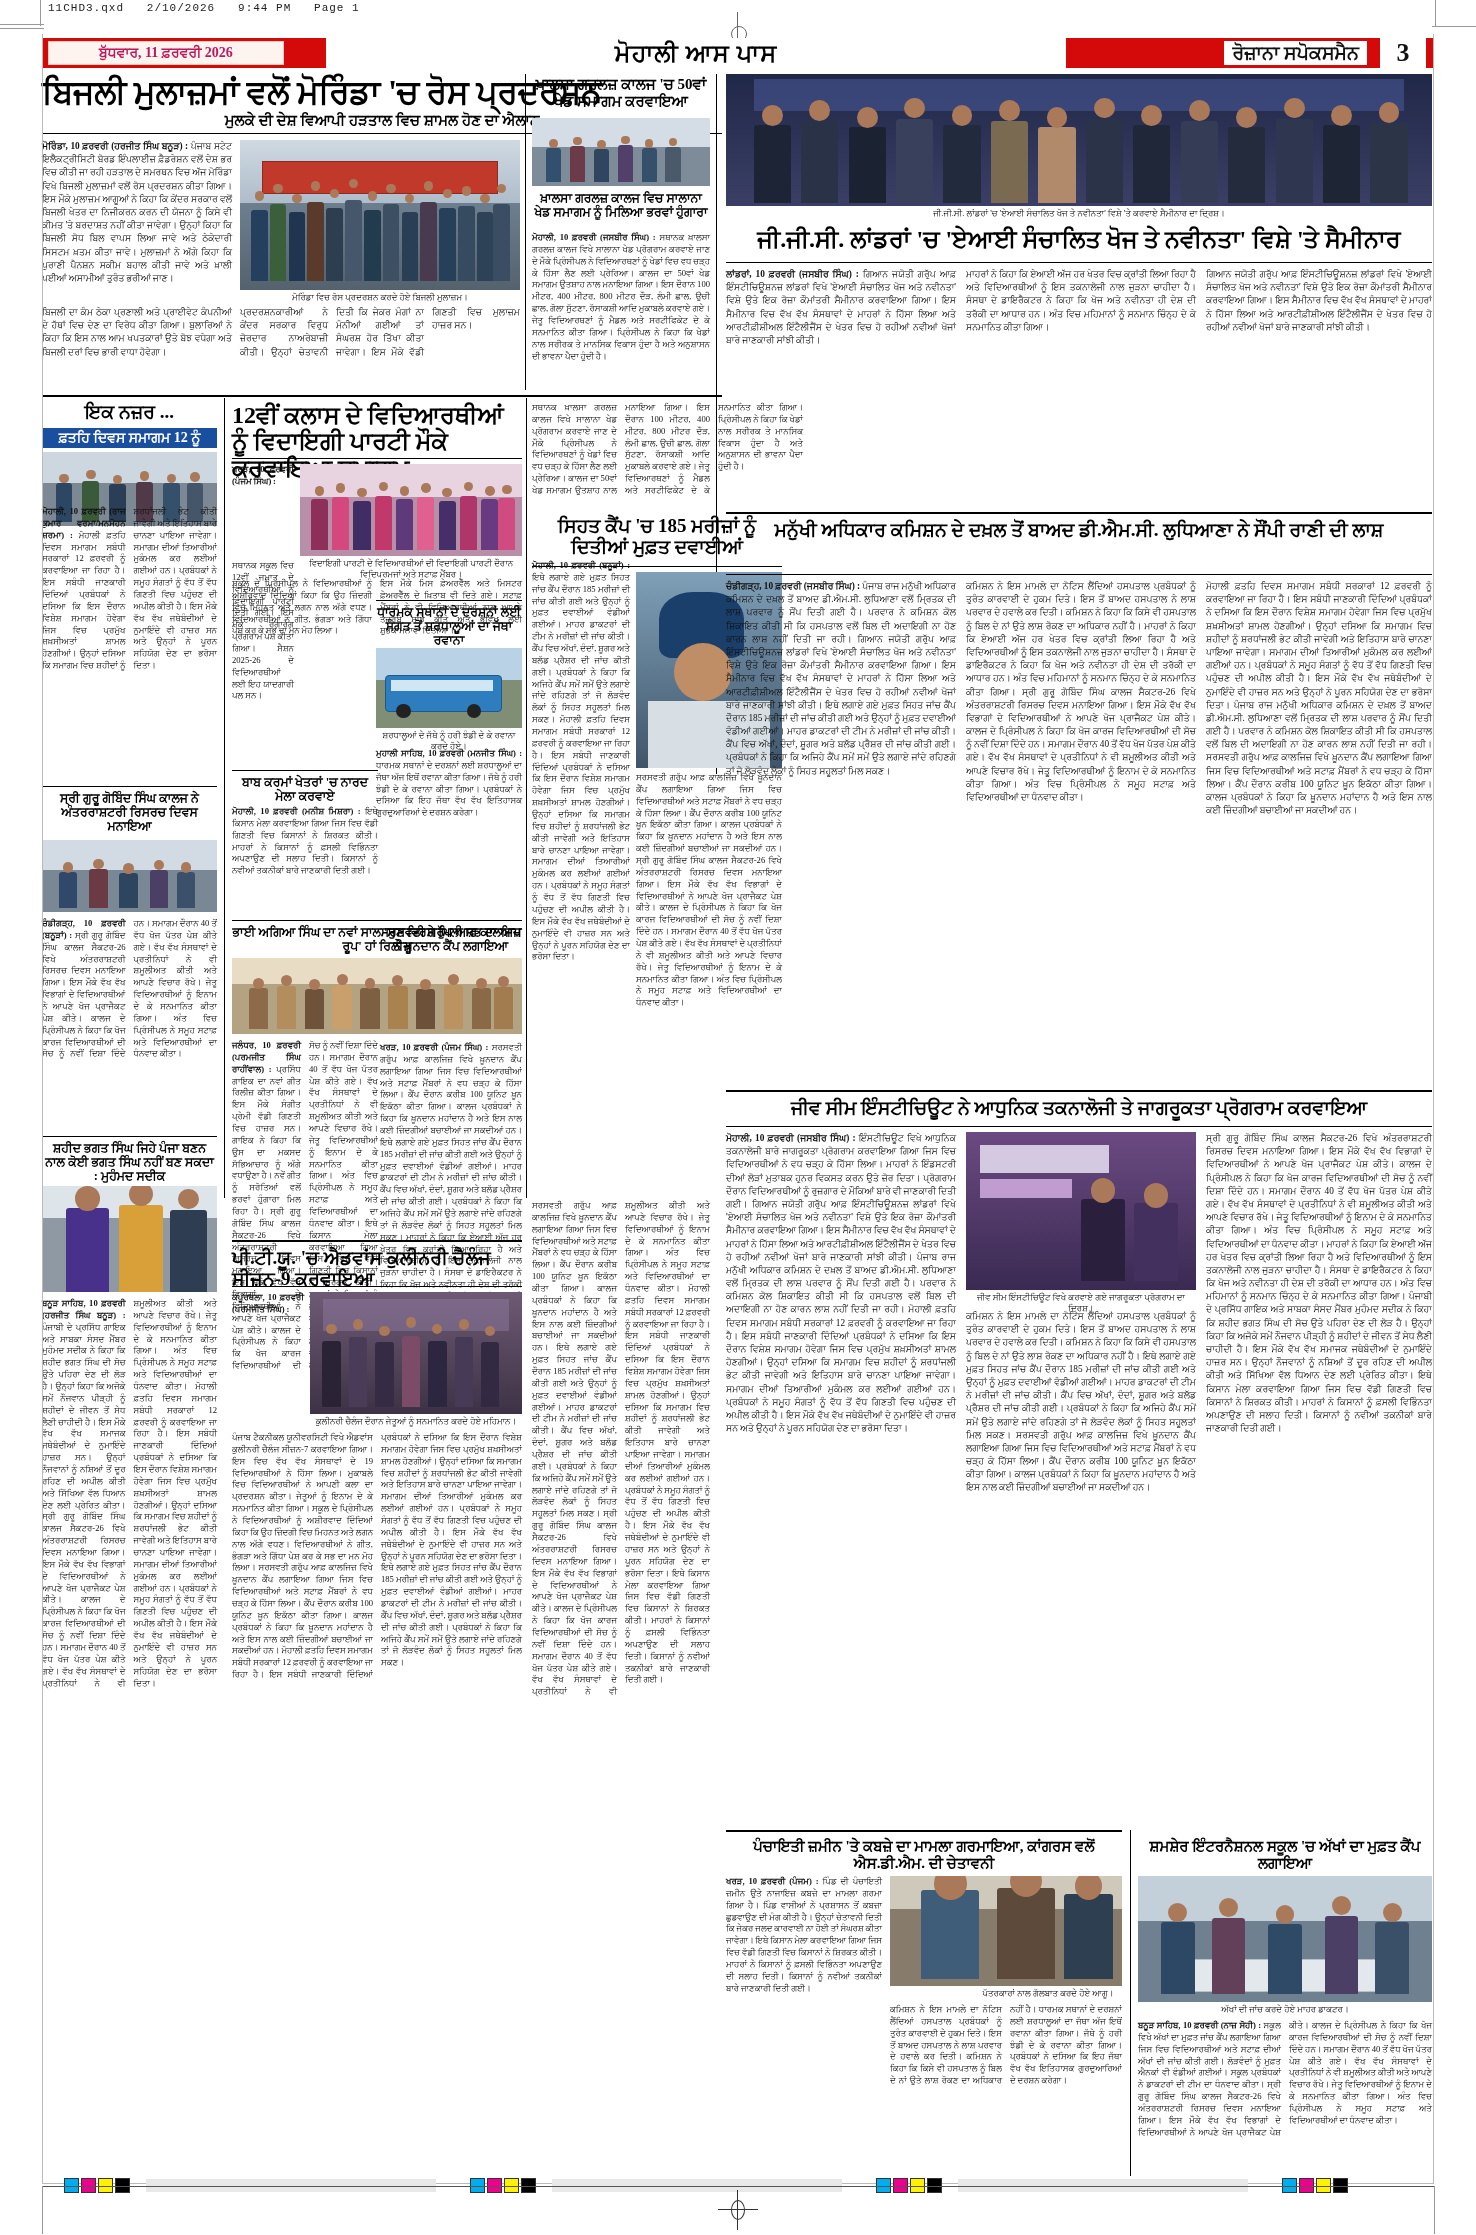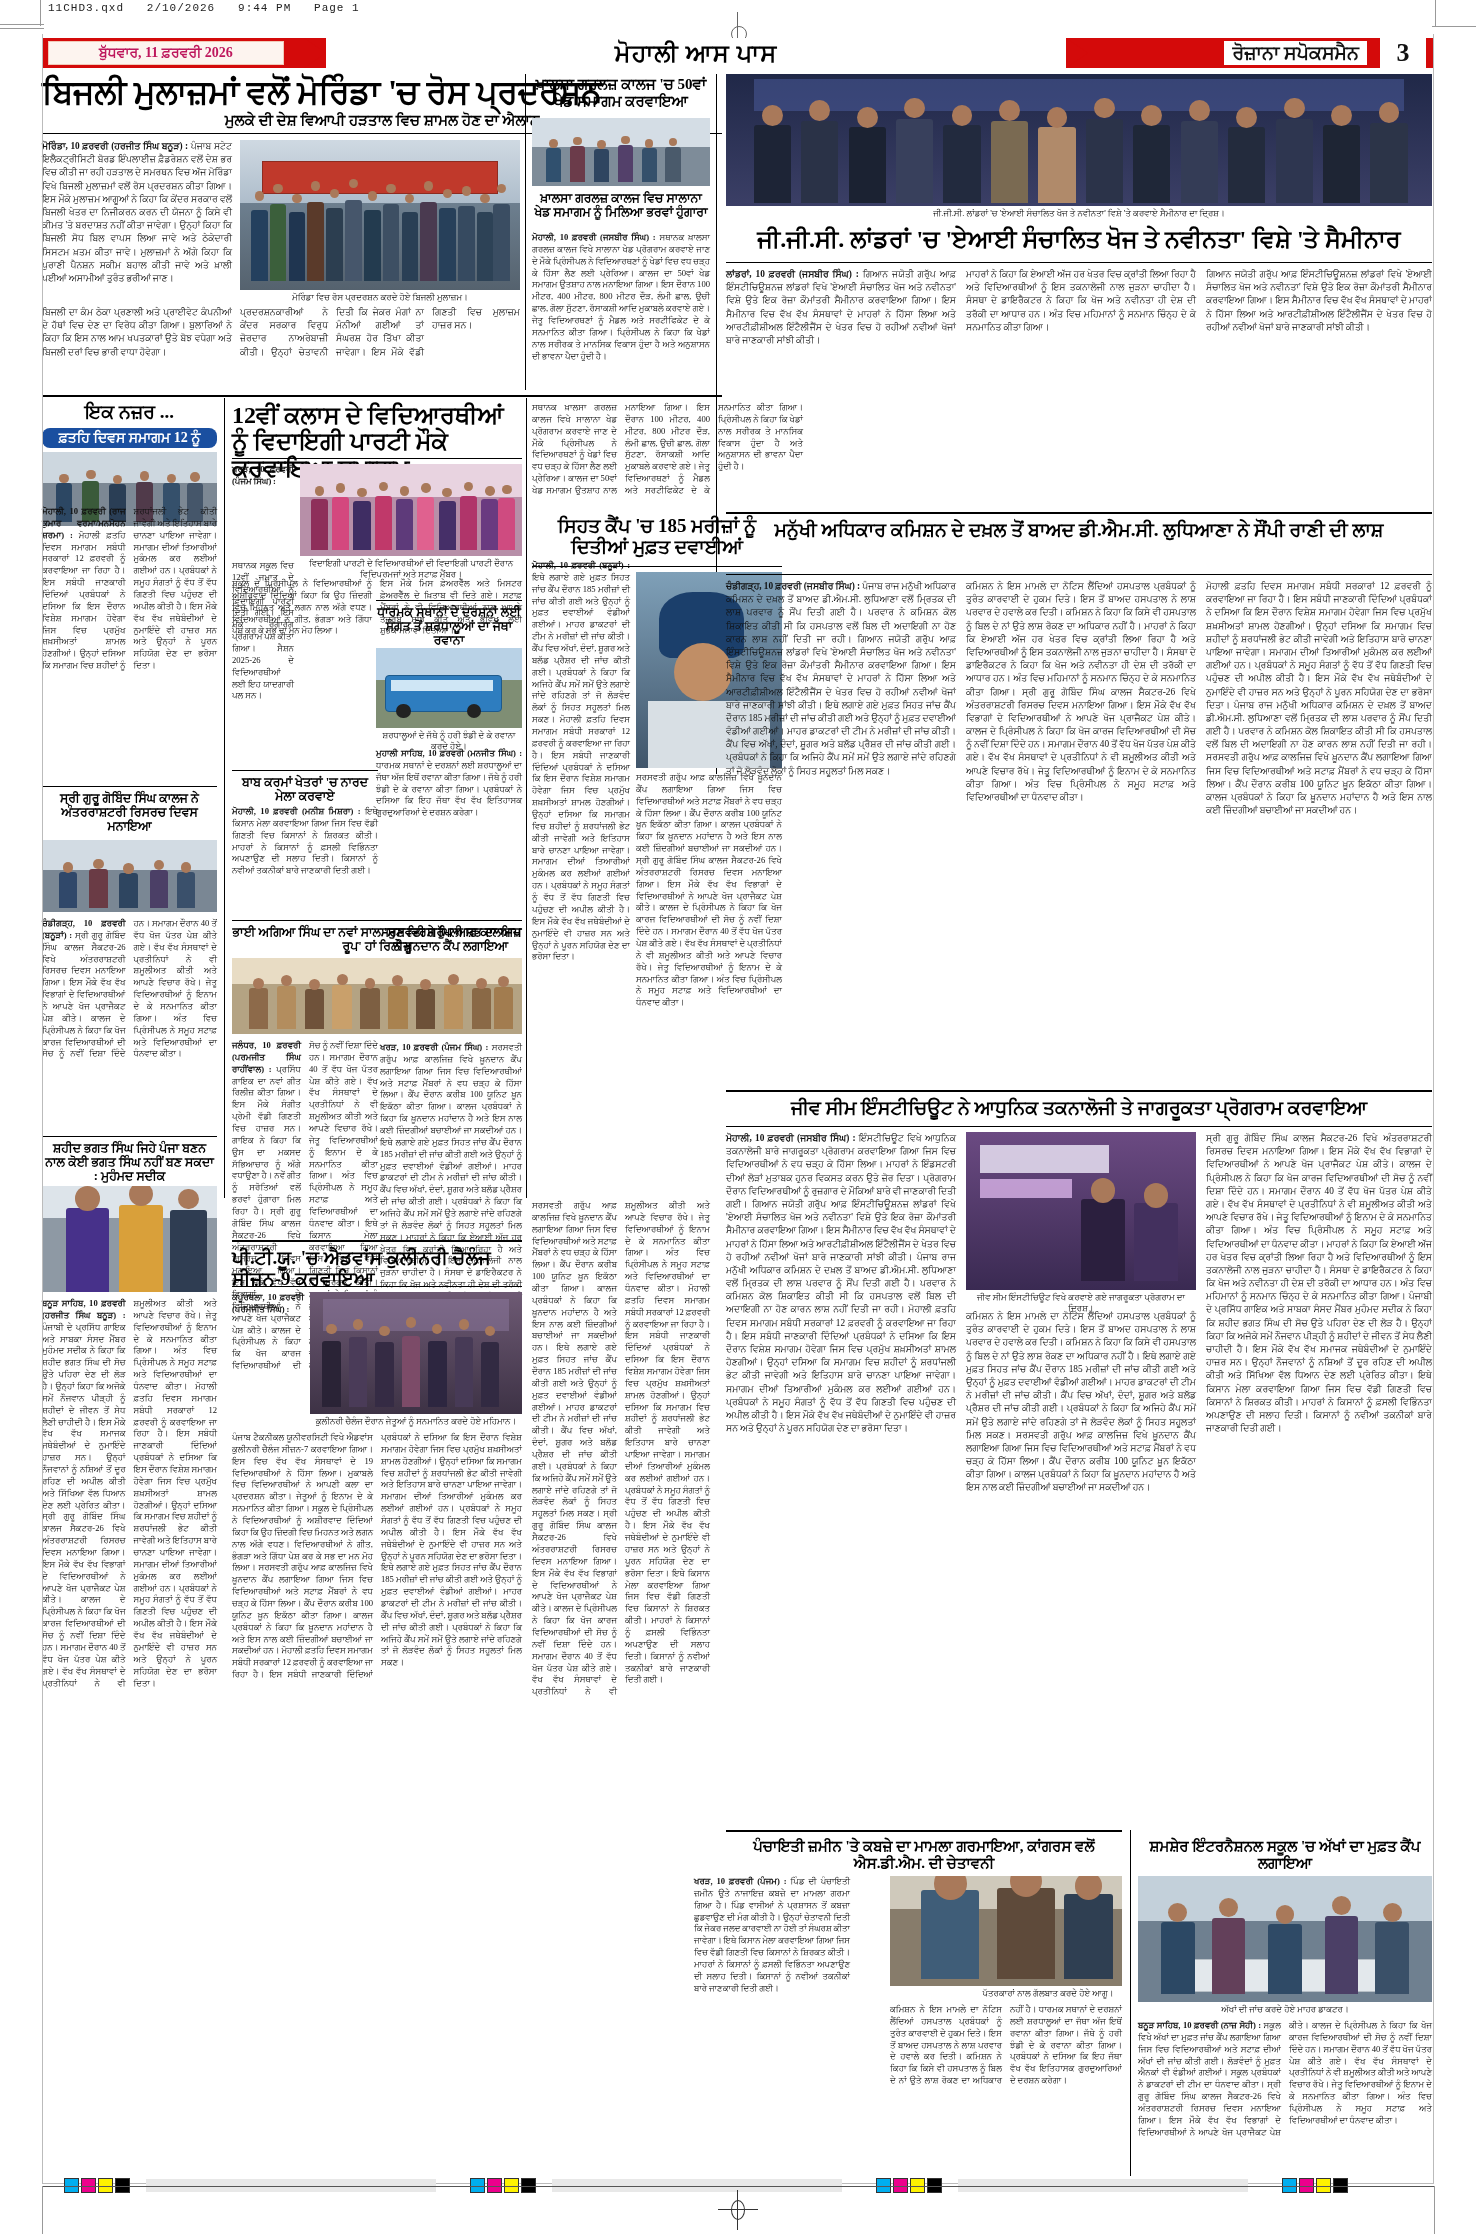--- a/index.html
+++ b/index.html
@@ -286,21 +286,21 @@
     <span>ਗਿਆਨ ਜਯੋਤੀ ਗਰੁੱਪ ਆਫ਼ ਇੰਸਟੀਚਿਊਸ਼ਨਜ਼ ਲਾਂਡਰਾਂ ਵਿਖੇ 'ਏਆਈ ਸੰਚਾਲਿਤ ਖੋਜ ਅਤੇ ਨਵੀਨਤਾ' ਵਿਸ਼ੇ ਉਤੇ ਇਕ ਰੋਜ਼ਾ ਕੌਮਾਂਤਰੀ ਸੈਮੀਨਾਰ ਕਰਵਾਇਆ ਗਿਆ। ਇਸ ਸੈਮੀਨਾਰ ਵਿਚ ਵੱਖ ਵੱਖ ਸੰਸਥਾਵਾਂ ਦੇ ਮਾਹਰਾਂ ਨੇ ਹਿੱਸਾ ਲਿਆ ਅਤੇ ਆਰਟੀਫ਼ੀਸ਼ੀਅਲ ਇੰਟੈਲੀਜੈਂਸ ਦੇ ਖੇਤਰ ਵਿਚ ਹੋ ਰਹੀਆਂ ਨਵੀਆਂ ਖੋਜਾਂ ਬਾਰੇ ਜਾਣਕਾਰੀ ਸਾਂਝੀ ਕੀਤੀ।</span>
   </div>
   <div class="blk body" style="left:966px; top:268px; width:230px; height:240px;">ਮਾਹਰਾਂ ਨੇ ਕਿਹਾ ਕਿ ਏਆਈ ਅੱਜ ਹਰ ਖੇਤਰ ਵਿਚ ਕ੍ਰਾਂਤੀ ਲਿਆ ਰਿਹਾ ਹੈ ਅਤੇ ਵਿਦਿਆਰਥੀਆਂ ਨੂੰ ਇਸ ਤਕਨਾਲੋਜੀ ਨਾਲ ਜੁੜਨਾ ਚਾਹੀਦਾ ਹੈ। ਸੰਸਥਾ ਦੇ ਡਾਇਰੈਕਟਰ ਨੇ ਕਿਹਾ ਕਿ ਖੋਜ ਅਤੇ ਨਵੀਨਤਾ ਹੀ ਦੇਸ਼ ਦੀ ਤਰੱਕੀ ਦਾ ਆਧਾਰ ਹਨ। ਅੰਤ ਵਿਚ ਮਹਿਮਾਨਾਂ ਨੂੰ ਸਨਮਾਨ ਚਿੰਨ੍ਹ ਦੇ ਕੇ ਸਨਮਾਨਿਤ ਕੀਤਾ ਗਿਆ।</div>
   <div class="blk body" style="left:1206px; top:268px; width:226px; height:240px;">ਗਿਆਨ ਜਯੋਤੀ ਗਰੁੱਪ ਆਫ਼ ਇੰਸਟੀਚਿਊਸ਼ਨਜ਼ ਲਾਂਡਰਾਂ ਵਿਖੇ 'ਏਆਈ ਸੰਚਾਲਿਤ ਖੋਜ ਅਤੇ ਨਵੀਨਤਾ' ਵਿਸ਼ੇ ਉਤੇ ਇਕ ਰੋਜ਼ਾ ਕੌਮਾਂਤਰੀ ਸੈਮੀਨਾਰ ਕਰਵਾਇਆ ਗਿਆ। ਇਸ ਸੈਮੀਨਾਰ ਵਿਚ ਵੱਖ ਵੱਖ ਸੰਸਥਾਵਾਂ ਦੇ ਮਾਹਰਾਂ ਨੇ ਹਿੱਸਾ ਲਿਆ ਅਤੇ ਆਰਟੀਫ਼ੀਸ਼ੀਅਲ ਇੰਟੈਲੀਜੈਂਸ ਦੇ ਖੇਤਰ ਵਿਚ ਹੋ ਰਹੀਆਂ ਨਵੀਆਂ ਖੋਜਾਂ ਬਾਰੇ ਜਾਣਕਾਰੀ ਸਾਂਝੀ ਕੀਤੀ।</div>
 
   <div class="blk rule-h2" style="left:42px; top:395px; width:680px;"></div>
 
   <div class="blk" style="left:42px; top:402px; width:175px;">
     <div class="hl hl-md" style="text-align:center;">ਇਕ ਨਜ਼ਰ ...</div>
   </div>
-  <div class="blk bluehead" style="left:42px; top:428px; width:175px; height:20px; font-size:14px; line-height:20px;border-radius:8px;">ਫ਼ਤਹਿ ਦਿਵਸ ਸਮਾਗਮ 12 ਨੂੰ</div>
+  <div class="blk bluehead" style="left:42px; top:428px; width:175px; height:20px; font-size:14px; line-height:20px;">ਫ਼ਤਹਿ ਦਿਵਸ ਸਮਾਗਮ 12 ਨੂੰ</div>
 
   <div class="photo" style="left:42px; top:452px; width:175px; height:74px; background:#9ba8b5;">
     <div class="sky" style="background:#cdd7df;"></div>
     <div class="ground" style="background:#7c8894;"></div>
     <div class="ph-people">
       <div class="fig" style="left:6%;height:78%;background:#2c4763;width:10%"></div>
       <div class="fig" style="left:22%;height:84%;background:#3a5a3a;width:10%"></div>
       <div class="fig" style="left:38%;height:76%;background:#2a3e55;width:10%"></div>
       <div class="fig" style="left:54%;height:82%;background:#503a4a;width:10%"></div>
       <div class="fig" style="left:70%;height:78%;background:#35506b;width:10%"></div>
@@ -563,21 +563,21 @@
   <div class="blk hl hl-sm" style="left:726px; top:1838px; width:396px; text-align:center;">ਪੰਚਾਇਤੀ ਜ਼ਮੀਨ 'ਤੇ ਕਬਜ਼ੇ ਦਾ ਮਾਮਲਾ ਗਰਮਾਇਆ, ਕਾਂਗਰਸ ਵਲੋਂ ਐਸ.ਡੀ.ਐਮ. ਦੀ ਚੇਤਾਵਨੀ</div>
   <div class="photo" style="left:890px; top:1876px; width:232px; height:110px; background:#9a8f7e;">
     <div class="sky" style="background:#cfc9bb;height:30%;"></div>
     <div class="ground" style="background:#877c6b;height:70%;"></div>
     <div class="ph-people" style="height:88%;">
       <div class="fig" style="left:12%;height:92%;background:#3f5d78;width:26%"></div>
       <div class="fig" style="left:46%;height:94%;background:#5e4a3a;width:26%"></div>
       <div class="fig" style="left:76%;height:88%;background:#2f3f52;width:22%"></div>
     </div>
   </div>
-  <div class="blk body tiny" style="left:694px; top:1876px; width:156px; height:300px;">
+  <div class="blk body tiny" style="left:726px; top:1876px; width:156px; height:300px;">
     <b>ਖਰੜ, 10 ਫ਼ਰਵਰੀ (ਪੰਜਮ) :</b>
     <span>ਪਿੰਡ ਦੀ ਪੰਚਾਇਤੀ ਜ਼ਮੀਨ ਉਤੇ ਨਾਜਾਇਜ਼ ਕਬਜ਼ੇ ਦਾ ਮਾਮਲਾ ਗਰਮਾ ਗਿਆ ਹੈ। ਪਿੰਡ ਵਾਸੀਆਂ ਨੇ ਪ੍ਰਸ਼ਾਸਨ ਤੋਂ ਕਬਜ਼ਾ ਛੁਡਵਾਉਣ ਦੀ ਮੰਗ ਕੀਤੀ ਹੈ। ਉਨ੍ਹਾਂ ਚੇਤਾਵਨੀ ਦਿਤੀ ਕਿ ਜੇਕਰ ਜਲਦ ਕਾਰਵਾਈ ਨਾ ਹੋਈ ਤਾਂ ਸੰਘਰਸ਼ ਕੀਤਾ ਜਾਵੇਗਾ।</span>
     <span>ਇਥੇ ਕਿਸਾਨ ਮੇਲਾ ਕਰਵਾਇਆ ਗਿਆ ਜਿਸ ਵਿਚ ਵੱਡੀ ਗਿਣਤੀ ਵਿਚ ਕਿਸਾਨਾਂ ਨੇ ਸ਼ਿਰਕਤ ਕੀਤੀ। ਮਾਹਰਾਂ ਨੇ ਕਿਸਾਨਾਂ ਨੂੰ ਫ਼ਸਲੀ ਵਿਭਿੰਨਤਾ ਅਪਣਾਉਣ ਦੀ ਸਲਾਹ ਦਿਤੀ। ਕਿਸਾਨਾਂ ਨੂੰ ਨਵੀਆਂ ਤਕਨੀਕਾਂ ਬਾਰੇ ਜਾਣਕਾਰੀ ਦਿਤੀ ਗਈ।</span>
   </div>
   <div class="blk cap" style="left:932px; top:1988px; width:232px;">ਪੱਤਰਕਾਰਾਂ ਨਾਲ ਗੱਲਬਾਤ ਕਰਦੇ ਹੋਏ ਆਗੂ।</div>
   <div class="blk body tiny cols2" style="left:890px; top:2004px; width:232px; height:172px;">
     <span>ਕਮਿਸ਼ਨ ਨੇ ਇਸ ਮਾਮਲੇ ਦਾ ਨੋਟਿਸ ਲੈਂਦਿਆਂ ਹਸਪਤਾਲ ਪ੍ਰਬੰਧਕਾਂ ਨੂੰ ਤੁਰੰਤ ਕਾਰਵਾਈ ਦੇ ਹੁਕਮ ਦਿਤੇ। ਇਸ ਤੋਂ ਬਾਅਦ ਹਸਪਤਾਲ ਨੇ ਲਾਸ਼ ਪਰਵਾਰ ਦੇ ਹਵਾਲੇ ਕਰ ਦਿਤੀ। ਕਮਿਸ਼ਨ ਨੇ ਕਿਹਾ ਕਿ ਕਿਸੇ ਵੀ ਹਸਪਤਾਲ ਨੂੰ ਬਿਲ ਦੇ ਨਾਂ ਉਤੇ ਲਾਸ਼ ਰੋਕਣ ਦਾ ਅਧਿਕਾਰ ਨਹੀਂ ਹੈ।</span>
     <span>ਧਾਰਮਕ ਸਥਾਨਾਂ ਦੇ ਦਰਸ਼ਨਾਂ ਲਈ ਸ਼ਰਧਾਲੂਆਂ ਦਾ ਜੱਥਾ ਅੱਜ ਇਥੋਂ ਰਵਾਨਾ ਕੀਤਾ ਗਿਆ। ਜੱਥੇ ਨੂੰ ਹਰੀ ਝੰਡੀ ਦੇ ਕੇ ਰਵਾਨਾ ਕੀਤਾ ਗਿਆ। ਪ੍ਰਬੰਧਕਾਂ ਨੇ ਦਸਿਆ ਕਿ ਇਹ ਜੱਥਾ ਵੱਖ ਵੱਖ ਇਤਿਹਾਸਕ ਗੁਰਦੁਆਰਿਆਂ ਦੇ ਦਰਸ਼ਨ ਕਰੇਗਾ।</span>
   </div>
 

